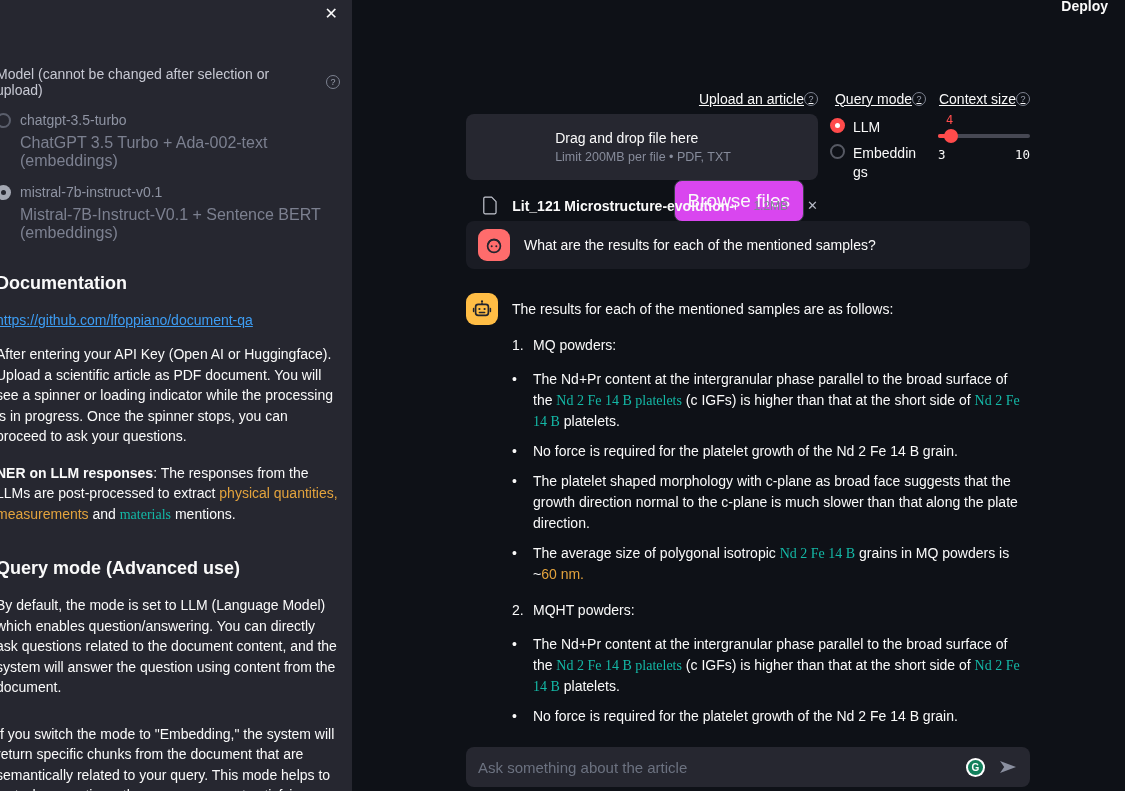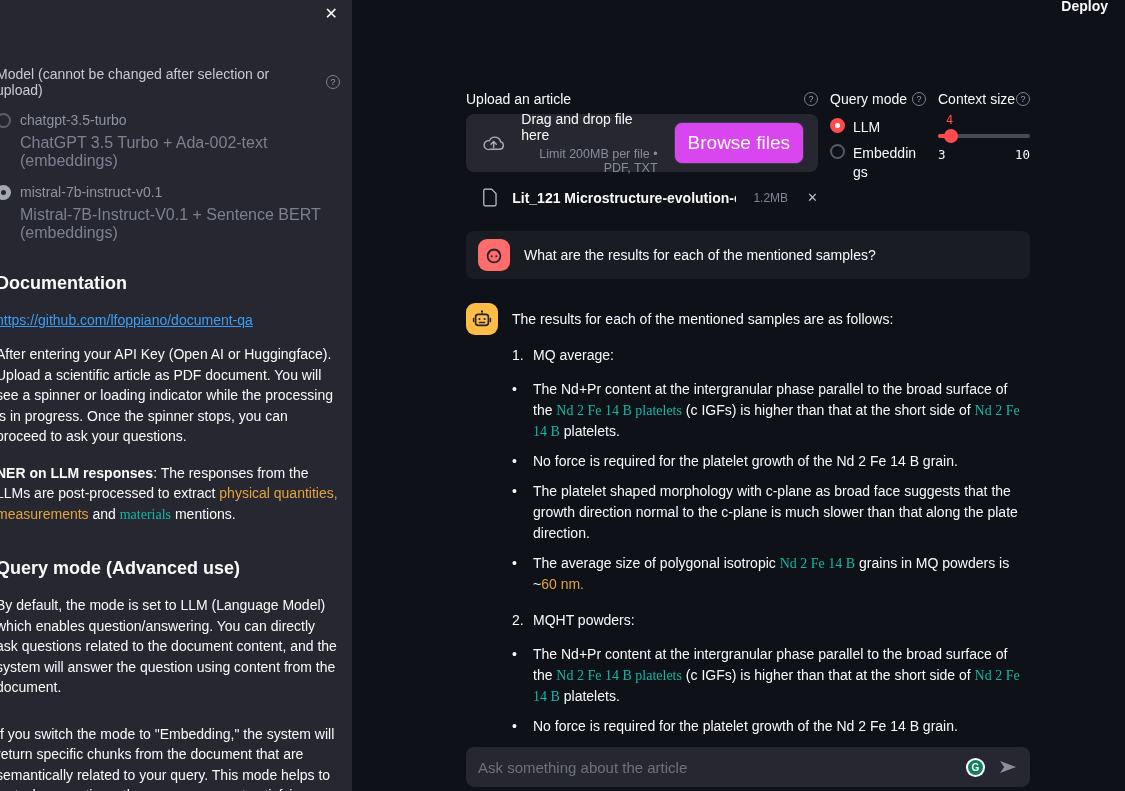--- a/index.html
+++ b/index.html
@@ -40,24 +40,24 @@
   
   .main { position:absolute; left:352px; top:0; width:773px; height:791px; }
   .deploy { position:absolute; top:-2px; right:17px; font-size:14px; font-weight:600; color:#fafafa; cursor:pointer; }
   .page-title { position:absolute; left:114px; top:22px; width:620px;
                 font-size:24.5px; line-height:1.32; font-weight:700; letter-spacing:-0.2px; }
 
   .widgets { position:absolute; left:114px; top:90px; width:564px; display:flex; gap:12px; }
   .col-upload { width:352px; }
   .col-qmode { width:96px; }
   .col-ctx { width:92px; }
-  .label-row { display:flex; align-items:center; justify-content:space-between; height:17px; }
-
-  .dropzone { margin-top:7px; height:58px; background:#262730; border-radius:8px;
-              display:flex; align-items:center; padding:0 14px 0 16px; gap:16px; }
+  .label-row { display:flex; align-items:center; justify-content:flex-end; height:17px;text-decoration:underline; }
+
+  .dropzone { margin-top:7px; height:66px; background:#262730; border-radius:8px;
+              display:flex; align-items:center; padding:0 14px 0 16px; gap:16px;flex-direction:column; }
   .dz-title { font-size:14px; color:#fafafa; }
   .dz-hint { font-size:12.5px; color:#878c9b; margin-top:4px;text-align:right; }
   .browse-btn { margin-left:auto; background:#d946ef; border:1px solid #3a3d49; border-radius:8px;
                 color:#fafafa; font-size:19px; padding:9px 13px; cursor:pointer;
                 font-family:"Liberation Sans", sans-serif; white-space:nowrap; }
   .file-row { margin-top:14px; display:flex; align-items:center; padding-left:17px; gap:15px; }
   .file-name { font-size:14px; font-weight:700; color:#fafafa; max-width:300px;
                white-space:nowrap; overflow:hidden; }
   .file-size { font-size:12px; color:#808495; margin-left:2px; }
   .file-x { color:#b6bac6; font-size:13px; margin-left:4px; cursor:pointer; }
@@ -70,21 +70,21 @@
   .slider-value { position:absolute; left:8px; top:0; color:#ff4b4b;
                   font-family:"DejaVu Sans Mono", monospace; font-size:12px; }
   .slider-track { position:absolute; left:0; right:0; top:21px; height:4px; border-radius:2px; background:#464853; }
   .slider-fill { position:absolute; left:0; top:21px; width:14.3%; height:4px; border-radius:2px; background:#ff4b4b; }
   .slider-thumb { position:absolute; top:16px; left:calc(14.3% - 7px); width:14px; height:14px;
                   border-radius:50%; background:#ff4b4b; cursor:pointer; }
   .slider-minmax { position:absolute; left:0; right:0; top:34px; display:flex; justify-content:space-between;
                    font-family:"DejaVu Sans Mono", monospace; font-size:12.5px; color:#fafafa; }
 
   
-  .chat { position:absolute; left:114px; top:231px; width:564px; height:505px; overflow:hidden; }
+  .chat { position:absolute; left:114px; top:221px; width:564px; height:505px; overflow:hidden; }
   .user-msg { background:#1a1c24; border-radius:8px; padding:8px 12px; display:flex; gap:14px; align-items:center; }
   .avatar { width:32px; height:32px; border-radius:9px; flex-shrink:0;
             display:flex; align-items:center; justify-content:center; }
   .avatar.user { background:#ff6c6c; }
   .avatar.bot { background:#ffbd45; }
   .msg-text { font-size:14px; line-height:21px; }
   .bot-msg { margin-top:24px; display:flex; gap:14px; align-items:flex-start; }
   .bot-body { flex:1; padding-top:6px; }
   .sec-head { display:flex; margin-top:17px; margin-bottom:16px; font-size:14px; }
   .sec-num { width:21px; flex-shrink:0; }
@@ -234,21 +234,21 @@
             <circle cx="8.4" cy="11" r="1.1" fill="#22242e"></circle>
             <circle cx="13.6" cy="11" r="1.1" fill="#22242e"></circle>
             <path d="M8.4 14.5 h5.2" stroke="#22242e" stroke-width="1.5" stroke-linecap="round"></path>
           </svg>
         </span>
         <div class="bot-body">
           <div class="msg-text">The results for each of the mentioned samples are as follows:</div>
           <div>
               <div class="sec-head">
                 <span class="sec-num">1.</span>
-                <span>MQ average:</span>
+                <span>MQ powders:</span>
               </div>
               <div class="b-row">
                 <span class="b-dot">•</span>
                 <div class="b-text"><span>The Nd+Pr content at the intergranular phase parallel to the broad surface of the </span><span class="ner-green">Nd 2 Fe 14 B platelets</span><span> (c IGFs) is higher than that at the short side of </span><span class="ner-green">Nd 2 Fe 14 B</span><span> platelets.</span></div>
               </div>
               <div class="b-row">
                 <span class="b-dot">•</span>
                 <div class="b-text"><span>No force is required for the platelet growth of the Nd 2 Fe 14 B grain.</span></div>
               </div>
               <div class="b-row">

